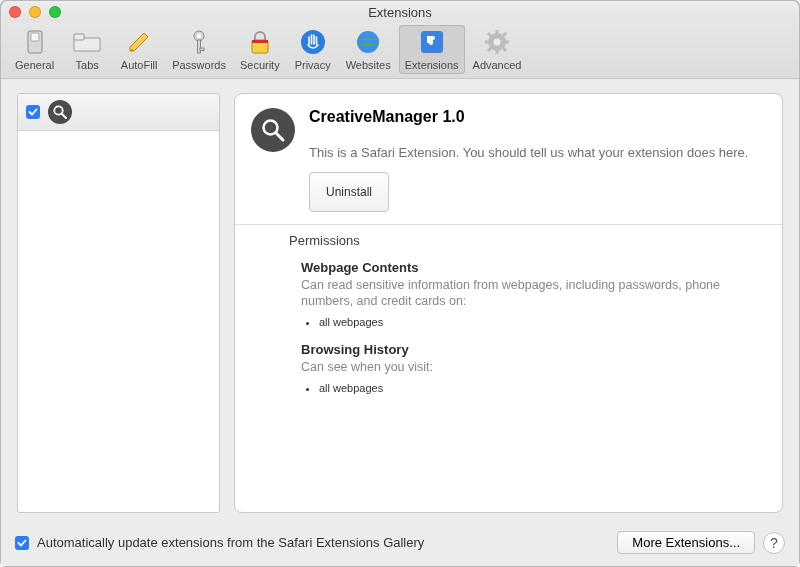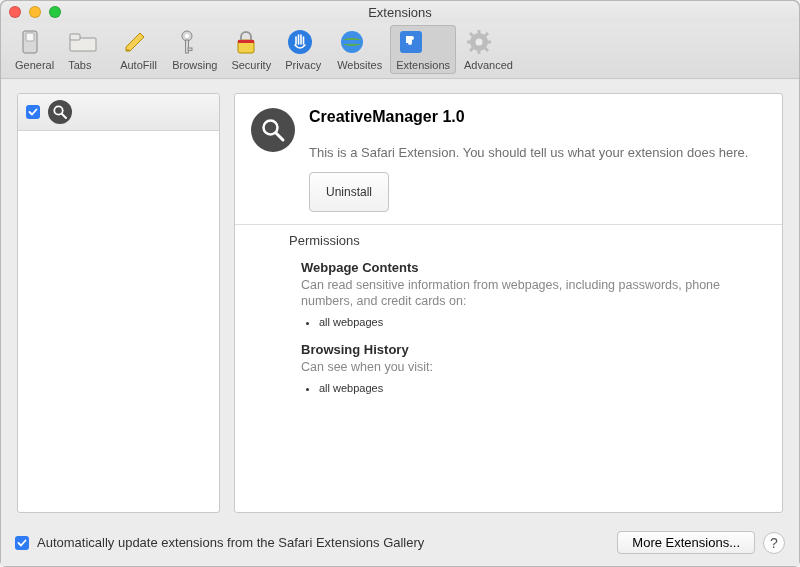--- a/index.html
+++ b/index.html
@@ -42,21 +42,21 @@
   }
   .toolbar {
     display: flex;
     align-items: flex-end;
     gap: 2px;
     padding: 2px 8px 4px 8px;
     border-bottom: 1px solid #c8c8c8;
     background: linear-gradient(#e6e6e6,#dcdcdc);
   }
   .tb-item {
-    display:flex; flex-direction:column; align-items:flex-start;
+    display:flex; flex-direction:column; align-items:center;
     padding: 2px 6px 3px 6px;
     border-radius: 4px;
     min-width: 50px;
     cursor: default;
   }
   .tb-item.selected {
     background:#d0d0d0;
     box-shadow: inset 0 0 0 1px #b8b8b8;
   }
   .tb-item .icon {
@@ -94,21 +94,21 @@
   .checkbox svg { width:10px; height:10px; }
   .ext-mini-icon {
     width:24px;height:24px;border-radius:12px;
     background:#4b4b4b;
     display:flex;align-items:center;justify-content:center;
   }
   .detail {
     flex:1;
     background:#fff;
     border:1px solid #c9c9c9;
-    border-radius:3px;
+    border-radius:8px;
     display:flex; flex-direction:column;
     overflow:hidden;
   }
   .detail-header {
     display:flex;
     gap:14px;
     padding: 14px 16px 12px 16px;
     border-bottom:1px solid #ddd;
   }
   .ext-big-icon {
@@ -204,21 +204,21 @@
     </div>
     <div class="tb-item">
       <div class="icon">
         <svg width="22" height="26" viewBox="0 0 22 26">
             <circle cx="11" cy="7" r="5" fill="#d8d8d8" stroke="#888"></circle>
             <circle cx="11" cy="7" r="2" fill="#fff"></circle>
             <rect x="9.5" y="11" width="3" height="13" fill="#d8d8d8" stroke="#888"></rect>
             <rect x="12" y="19" width="4" height="2.5" fill="#d8d8d8" stroke="#888"></rect>
           </svg>
       </div>
-      <span class="label">Browsing</span>
+      <span class="label">Passwords</span>
     </div>
     <div class="tb-item">
       <div class="icon">
         <svg width="24" height="26" viewBox="0 0 24 26">
             <rect x="4" y="11" width="16" height="13" rx="2" fill="#f2d24a" stroke="#b58b00"></rect>
             <path d="M7 11 V8 a5 5 0 0 1 10 0 v3" fill="none" stroke="#999" stroke-width="2"></path>
             <rect x="4" y="11" width="16" height="3" fill="#d42e2e"></rect>
           </svg>
       </div>
       <span class="label">Security</span>

